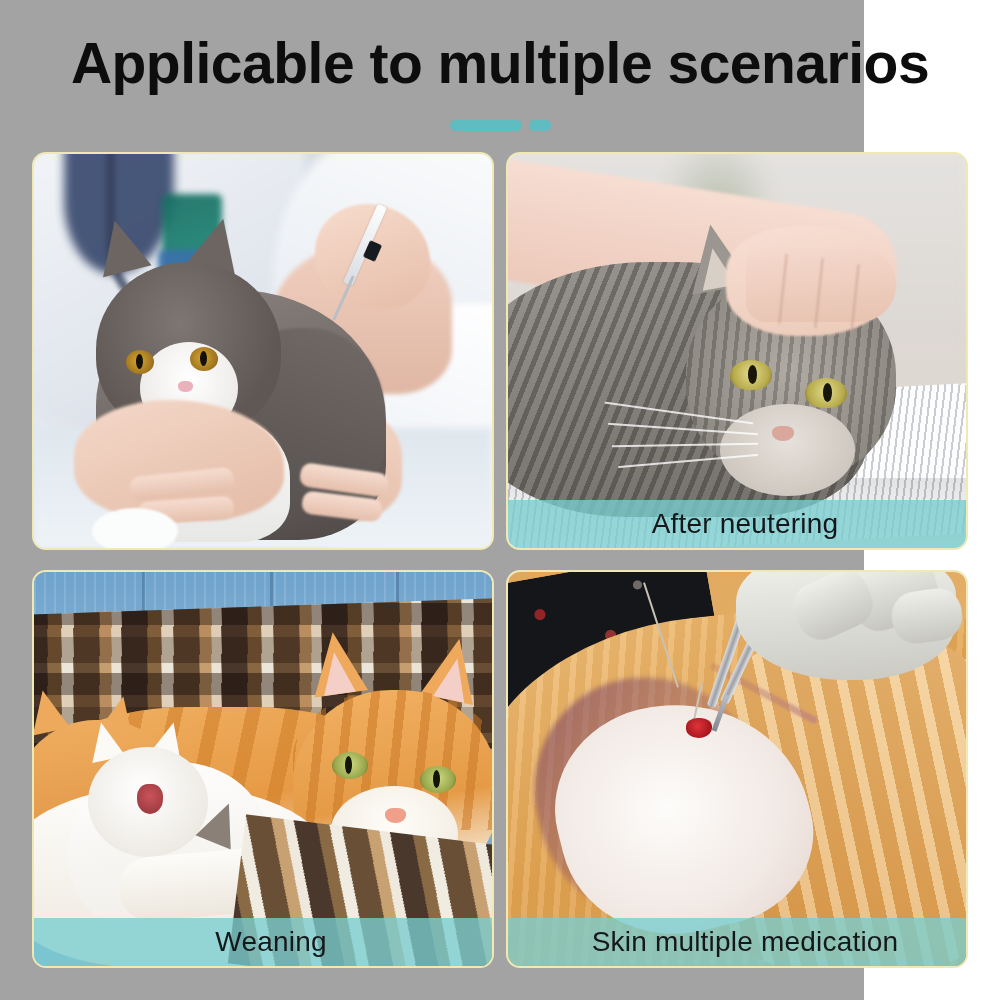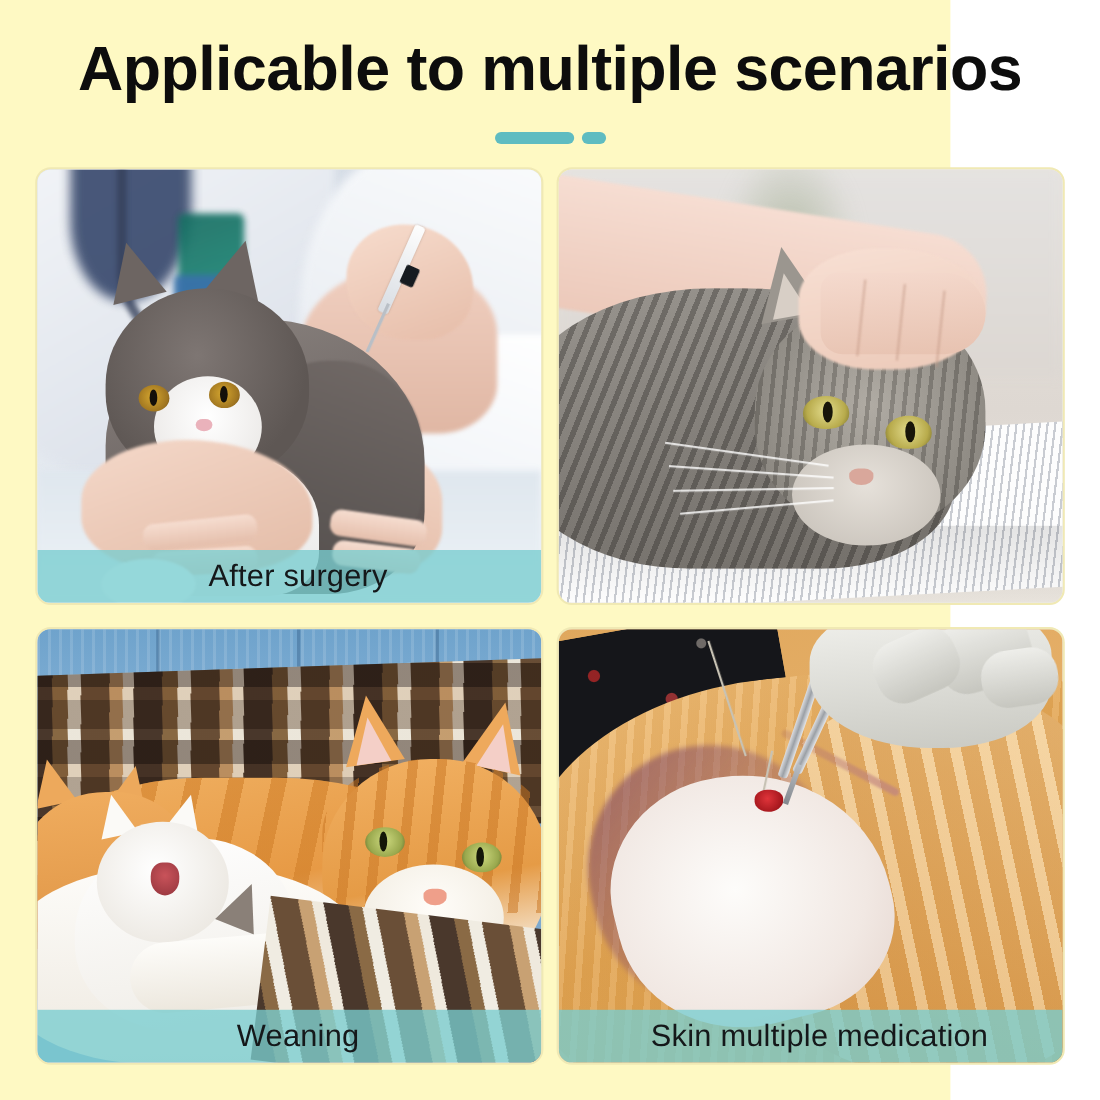--- a/index.html
+++ b/index.html
@@ -13,21 +13,21 @@
     height: 1000px;
     overflow: hidden;
     font-family: "Liberation Sans", sans-serif;
     -webkit-font-smoothing: antialiased;
   }
 
   .page {
     position: relative;
     width: 864px;
     height: 1000px;
-    background: #fef9c3;
+    background: #a3a3a3;
   }
 
   
   .header {
     position: absolute;
     left: 0;
     top: 0;
     width: 1000px;
     height: 150px;
   }
@@ -592,23 +592,20 @@
         <div class="pupil l"></div>
           <div class="pupil r"></div>
         <div class="nose"></div>
         <div class="hand-lowleft"></div>
         <div class="finger" style="left:96px;bottom:52px;width:104px;height:24px;transform:rotate(-6deg)"></div>
         <div class="finger" style="left:104px;bottom:26px;width:96px;height:23px;transform:rotate(-4deg)"></div>
         <div class="finger" style="right:104px;bottom:56px;width:88px;height:24px;transform:rotate(8deg)"></div>
         <div class="finger" style="right:110px;bottom:30px;width:80px;height:23px;transform:rotate(7deg)"></div>
         <div class="cotton"></div>
       </div>
-      <div class="caption">
-        <span class="caption-text">After surgery</span>
-      </div>
     </div>
 
     <div class="card">
       <div class="photo p2">
         <div class="wall"></div>
         <div class="plant"></div>
         <div class="bed"></div>
         <div class="bed-shadow"></div>
         <div class="arm"></div>
         <div class="cat-body"></div>
@@ -625,20 +622,23 @@
         <div class="muzzle"></div>
         <div class="eye l"></div>
           <div class="eye r"></div>
         <div class="pupil l"></div>
           <div class="pupil r"></div>
         <div class="nose"></div>
         <div class="whisk" style="left:96px;top:258px;width:150px;transform:rotate(8deg)"></div>
         <div class="whisk" style="left:100px;top:274px;width:150px;transform:rotate(4deg)"></div>
         <div class="whisk" style="left:104px;top:290px;width:146px;transform:rotate(-1deg)"></div>
         <div class="whisk" style="left:110px;top:306px;width:140px;transform:rotate(-5deg)"></div>
+      </div>
+      <div class="caption">
+        <span class="caption-text">After neutering</span>
       </div>
     </div>
 
     <div class="card">
       <div class="photo p3">
         <div class="wood"></div>
         <div class="wood-seam" style="left:108px"></div>
         <div class="wood-seam" style="left:236px"></div>
         <div class="wood-seam" style="left:362px"></div>
         <div class="plaid"></div>

